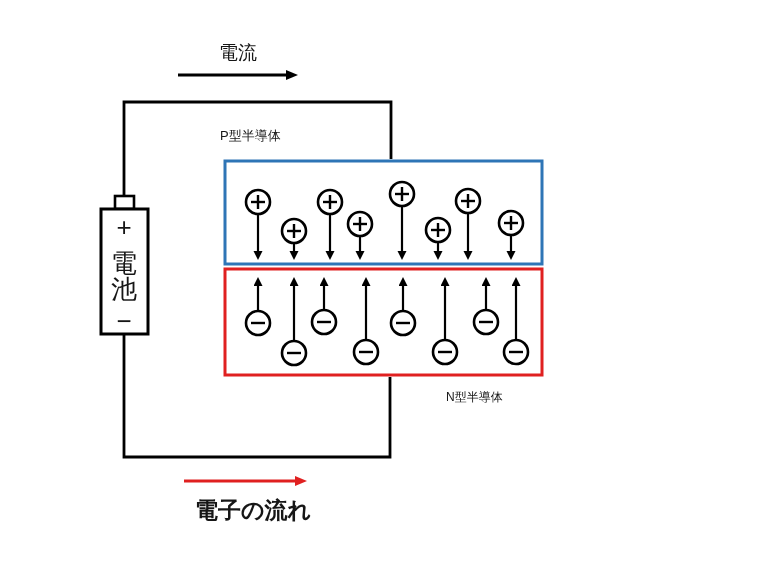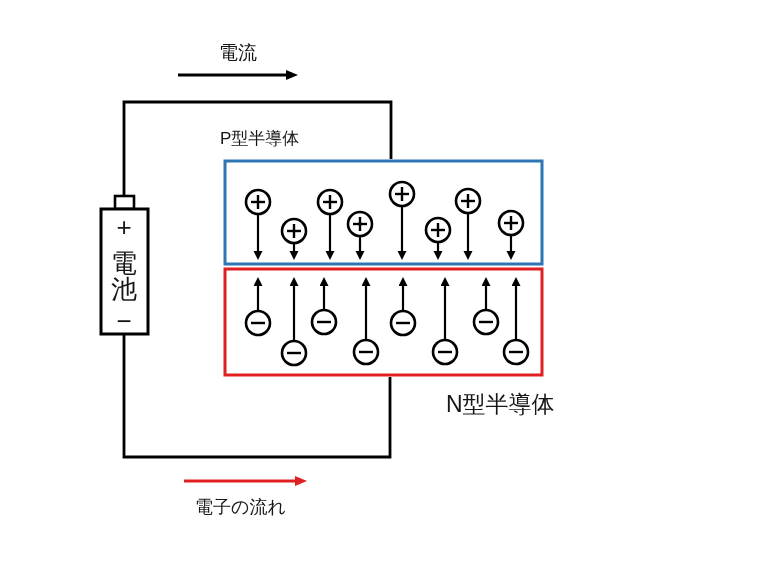--- a/index.html
+++ b/index.html
@@ -20,23 +20,23 @@
   .carrier-arrow { fill: none; stroke: #000000; stroke-width: 2.2; }
   .carrier-circle { fill: #ffffff; stroke: #000000; stroke-width: 2.6; }
   .carrier-sym { fill: none; stroke: #000000; stroke-width: 2.4; }
   .lbl {
     position: absolute;
     color: #161616;
     white-space: nowrap;
     line-height: 1.15;
   }
   .lbl-current      { left: 219px; top: 42px;  font-size: 19px; }
-  .lbl-ptype        { left: 220px; top: 129px; font-size: 17px; }
-  .lbl-ntype        { left: 446px; top: 391px; font-size: 23px; }
-  .lbl-electronflow { left: 195px; top: 497px; font-size: 18px; }
+  .lbl-ptype        { left: 220px; top: 129px; font-size: 13px; }
+  .lbl-ntype        { left: 446px; top: 391px; font-size: 12px; }
+  .lbl-electronflow { left: 195px; top: 497px; font-size: 23px; font-weight: bold; }
   .lbl-bat-plus  { left: 108px; top: 213px; width: 32px; text-align: center; font-size: 26px; }
   .lbl-bat-name  { left: 111px; top: 250px; width: 26px; text-align: center;
                    font-size: 26px; line-height: 26px; white-space: normal;
                    word-break: break-all; }
   .lbl-bat-minus { left: 108px; top: 307px; width: 32px; text-align: center; font-size: 26px; }
 </style>
 </head>
 <body>
 
 <div class="stage">

